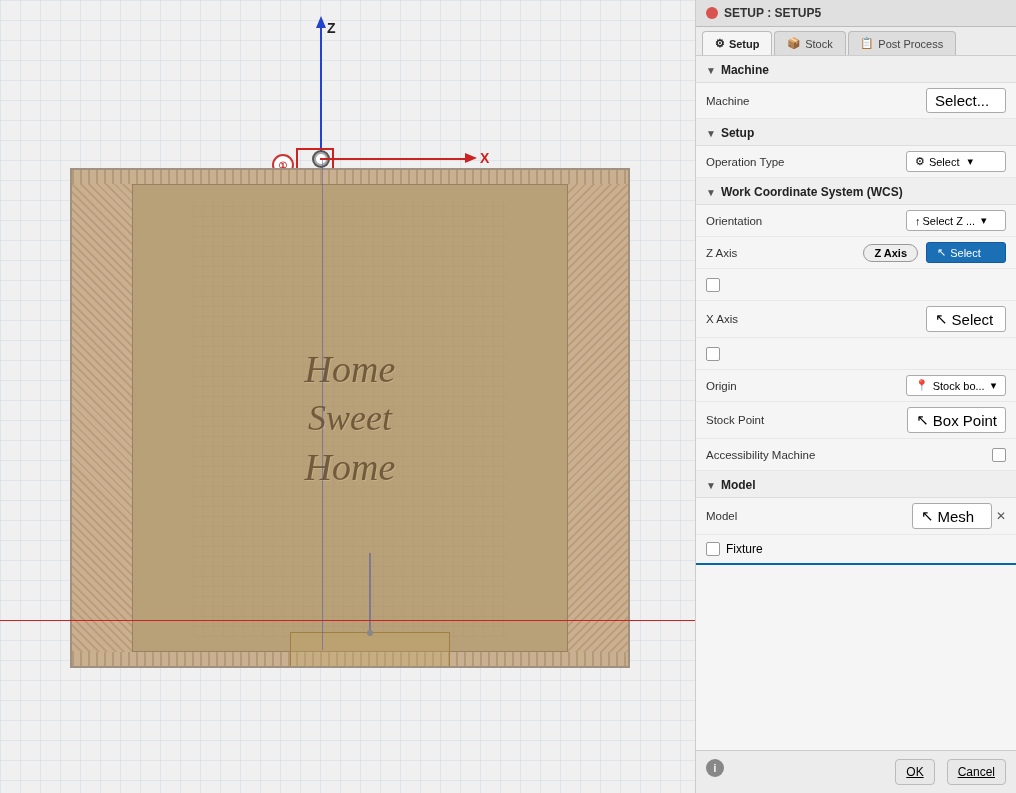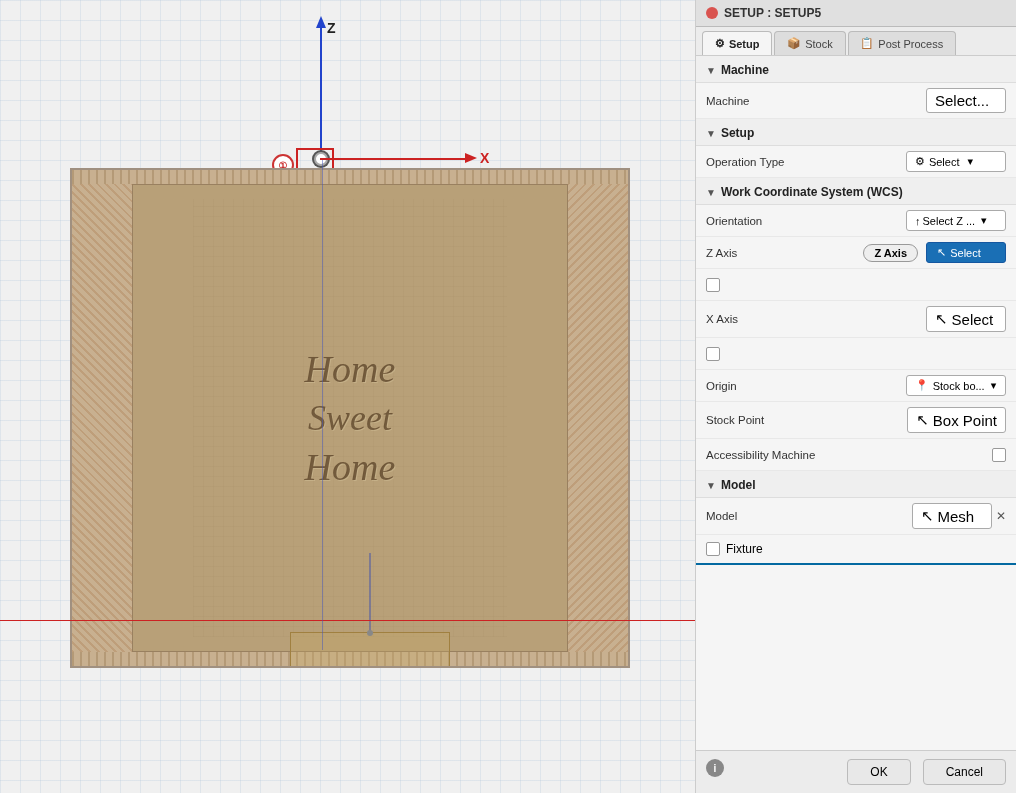--- a/index.html
+++ b/index.html
@@ -160,26 +160,27 @@
     .footer-bar {
       display: flex;
       justify-content: center;
       gap: 12px;
       padding: 8px 10px;
       border-top: 1px solid #ccc;
       background: #ececec;
       margin-top: auto;
     }
     .btn-footer {
-      padding: 5px 22px;
+      padding: 5px 10px;
       border: 1px solid #bbb;
       border-radius: 4px;
       background: #e8e8e8;
       font-size: 12px;
       cursor: pointer;
+      text-decoration: underline;
     }
 
     
     .info-circle {
       width: 18px; height: 18px;
       border-radius: 50%;
       background: #888;
       color: white;
       font-size: 10px;
       display: flex; align-items: center; justify-content: center;

